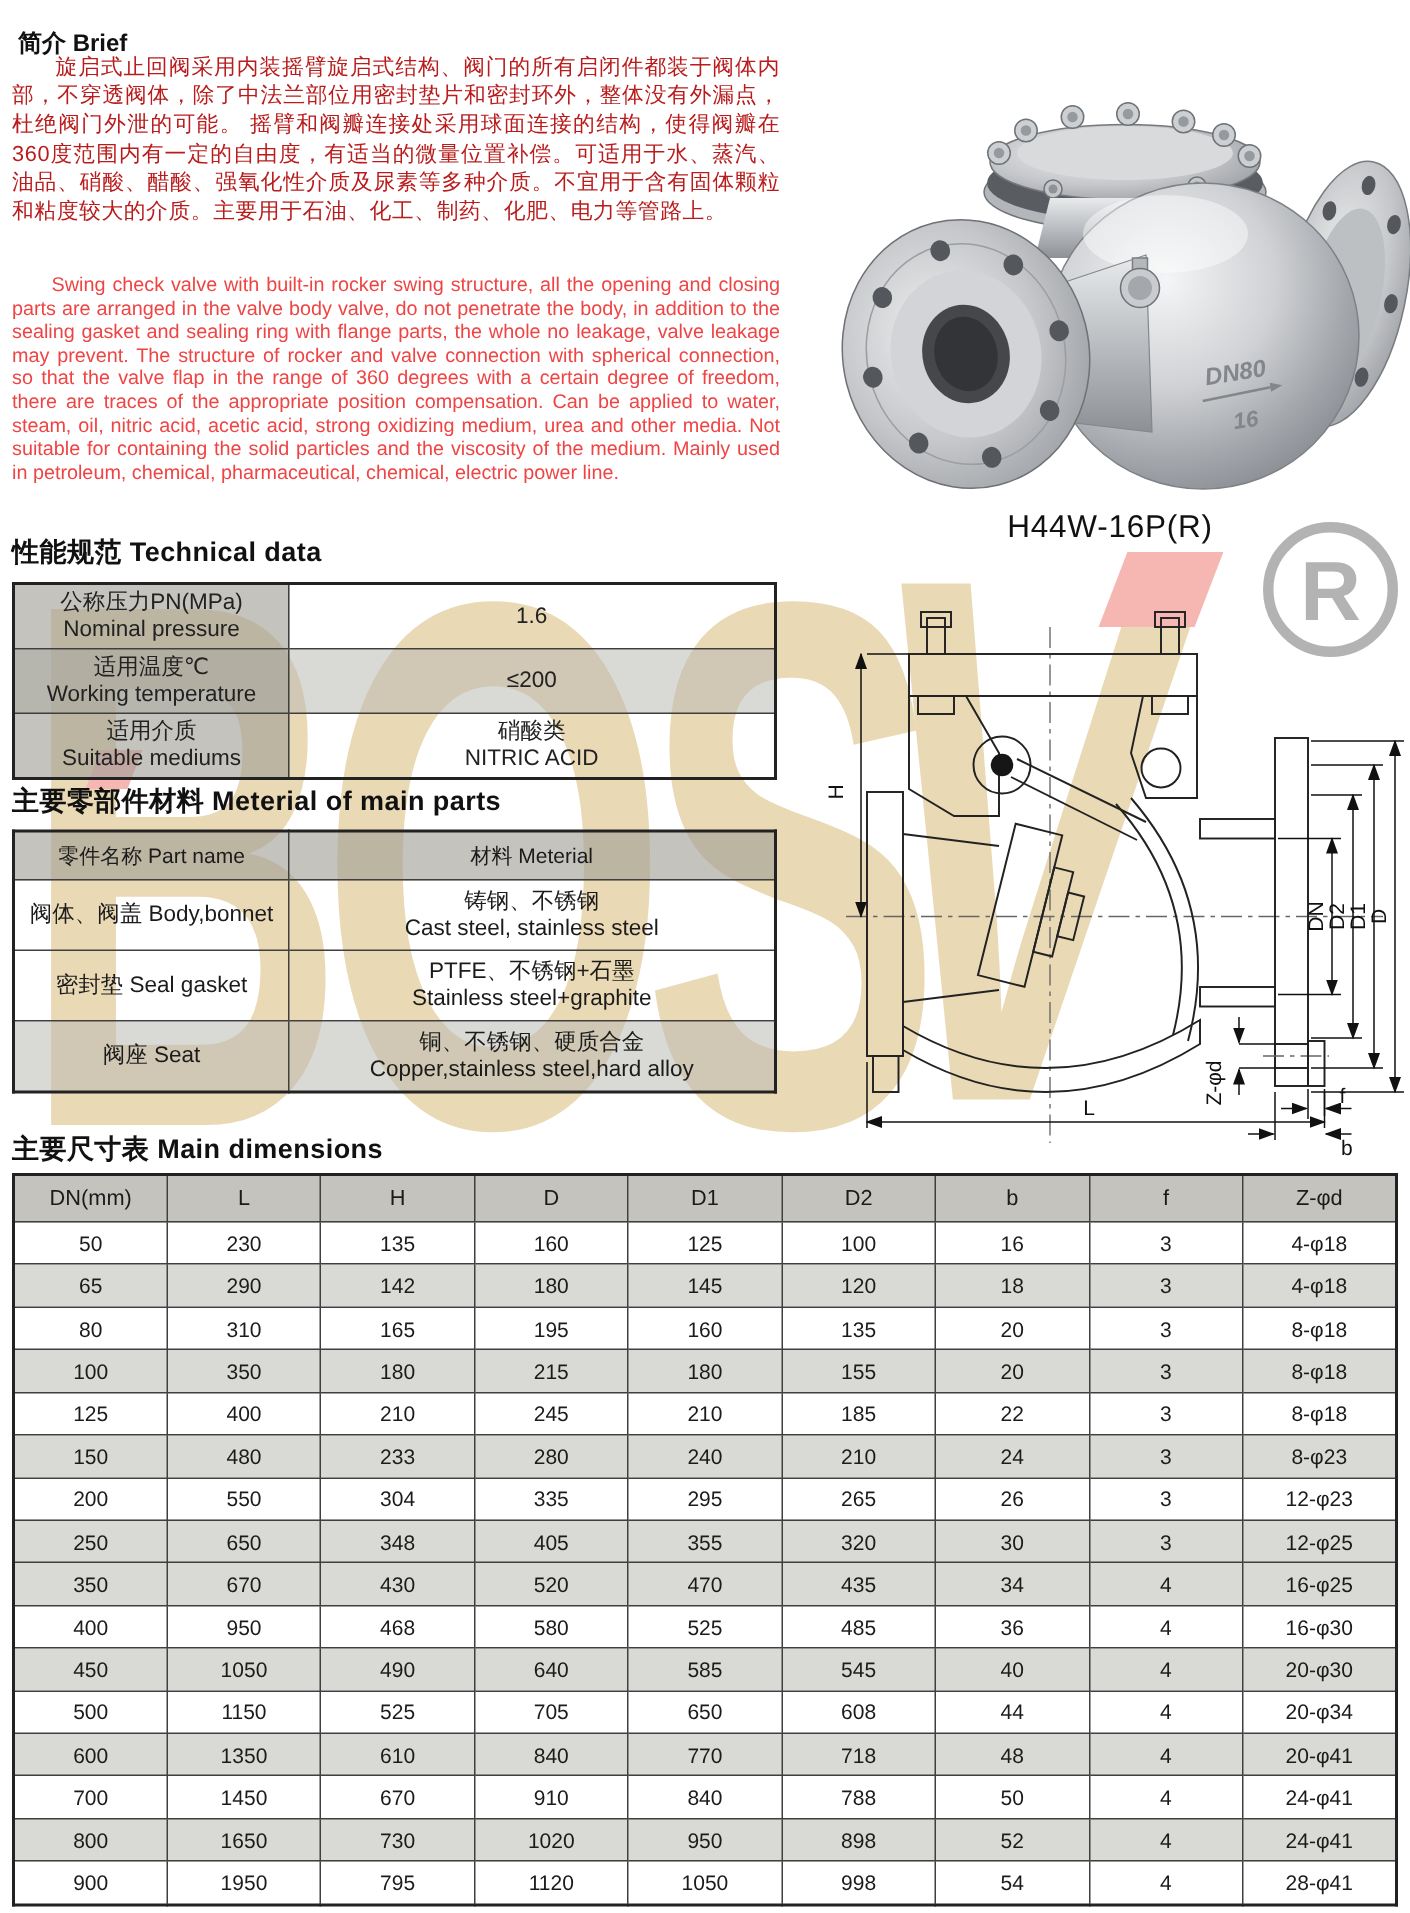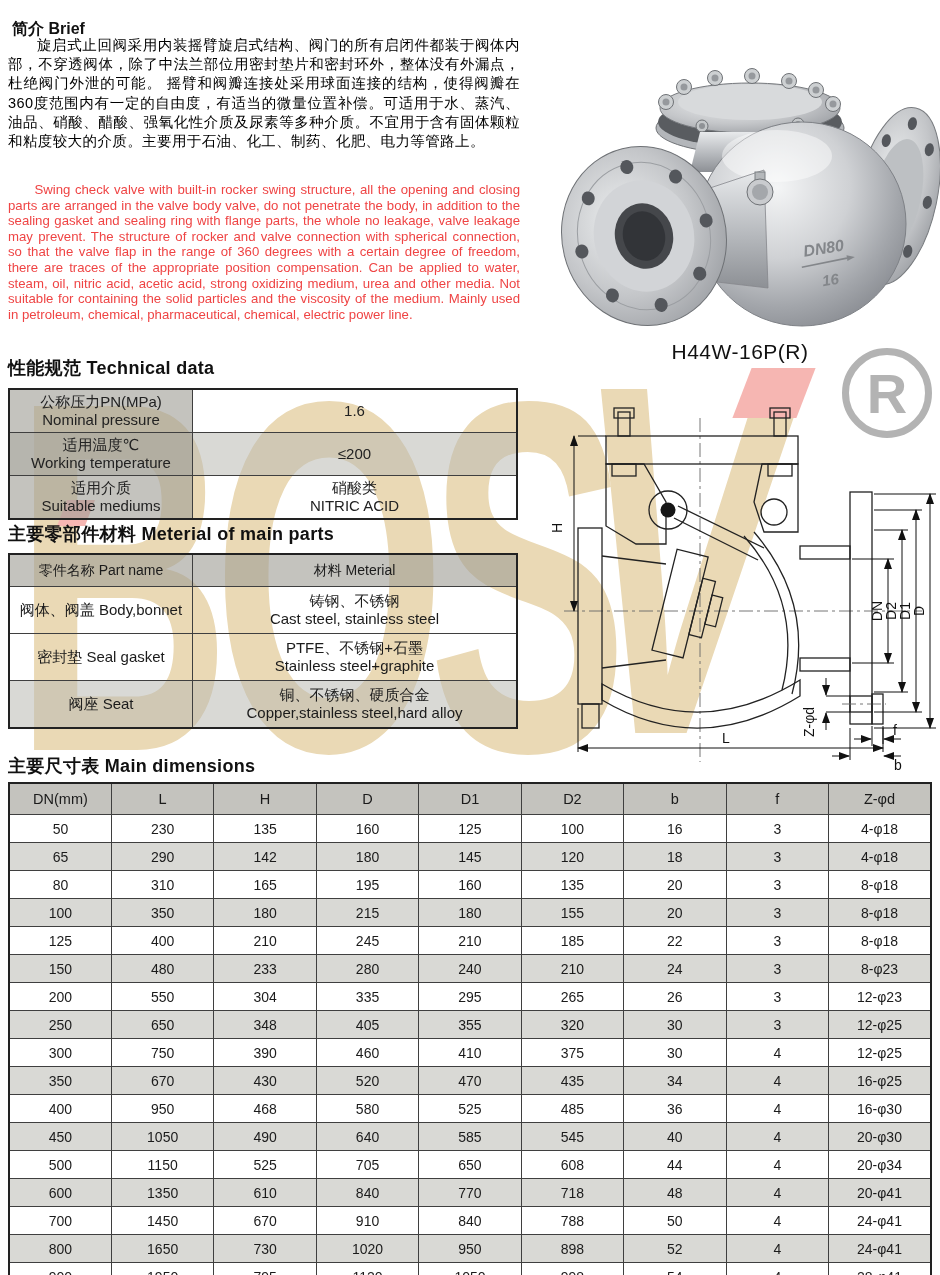--- a/index.html
+++ b/index.html
@@ -17,21 +17,21 @@
   .wm-pink-b{position:absolute;left:62px;top:500px;width:28px;height:26px;background:#f6b6b2;transform:skewX(-21deg);}
   .wm-reg{position:absolute;left:842px;top:348px;width:76px;height:76px;border:7px solid #b3b3b3;border-radius:50%;
           display:flex;align-items:center;justify-content:center;font-size:56px;font-weight:bold;color:#b3b3b3;}
 
   
   .abs{position:absolute;z-index:1;}
   h1,h2{margin:0;font-weight:bold;color:#111;}
   .sec-title{font-size:18px;letter-spacing:.3px;}
   #brief-title{left:12px;top:4px;font-size:16px;margin-top:15px;}
   #brief-zh{left:8px;top:36px;width:512px;font-size:14.5px;line-height:19.2px;text-align:justify;
-            text-indent:2em;color:#000000;letter-spacing:.4px;margin:0;}
+            text-indent:2em;color:#b91c1c;letter-spacing:.4px;margin:0;}
   #brief-en{left:8px;top:182px;width:512px;font-size:13.2px;line-height:15.6px;text-align:justify;
             text-indent:2em;color:#ef4444;margin:0;}
   #tech-title{left:8px;top:356px;}
   #mat-title{left:8px;top:522px;}
   #dims-title{left:8px;top:754px;}
 
   table{border-collapse:collapse;table-layout:fixed;}
   td,th{border:1px solid #3f3f3f;text-align:center;vertical-align:middle;font-weight:normal;}
   .outer{border:2px solid #222;}
   .hdr{background:rgba(160,158,150,.62);}
@@ -447,31 +447,20 @@
           <td>250</td>
           <td>650</td>
           <td>348</td>
           <td>405</td>
           <td>355</td>
           <td>320</td>
           <td>30</td>
           <td>3</td>
           <td>12-φ25</td>
         </tr>
-        <tr>
-          <td>300</td>
-          <td>750</td>
-          <td>390</td>
-          <td>460</td>
-          <td>410</td>
-          <td>375</td>
-          <td>30</td>
-          <td>4</td>
-          <td>12-φ25</td>
-        </tr>
         <tr class="shade">
           <td>350</td>
           <td>670</td>
           <td>430</td>
           <td>520</td>
           <td>470</td>
           <td>435</td>
           <td>34</td>
           <td>4</td>
           <td>16-φ25</td>

